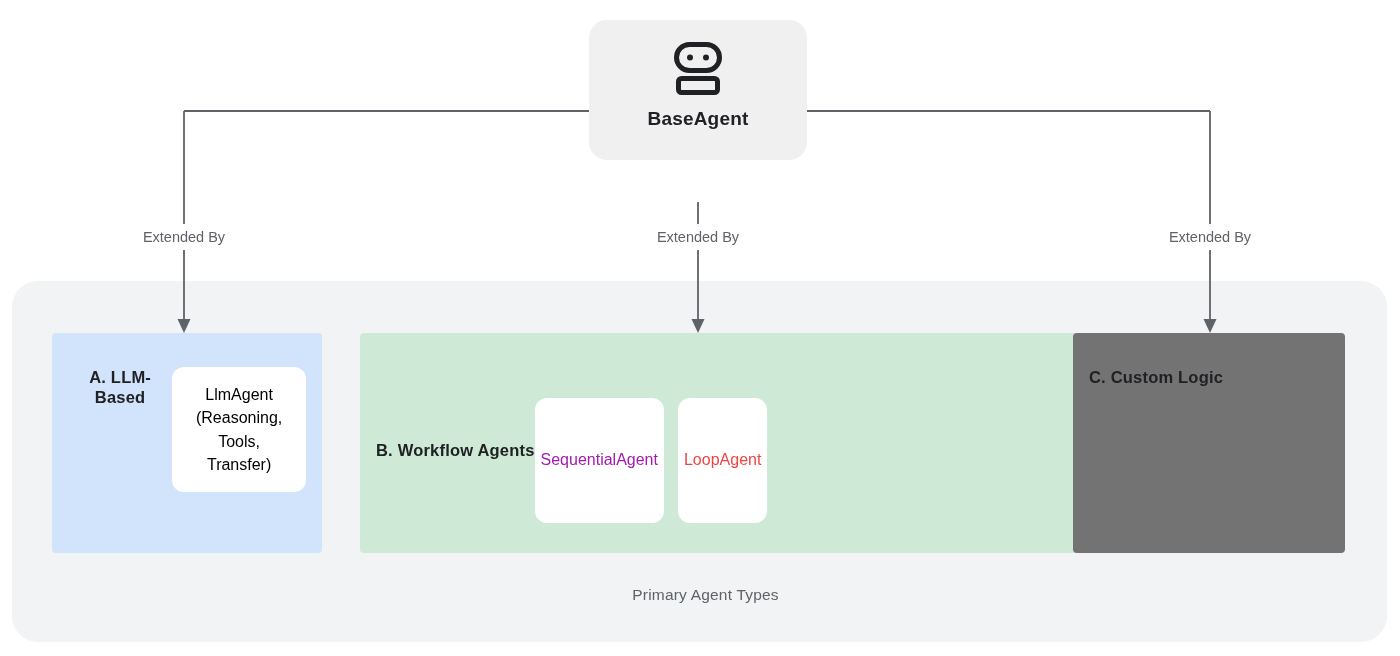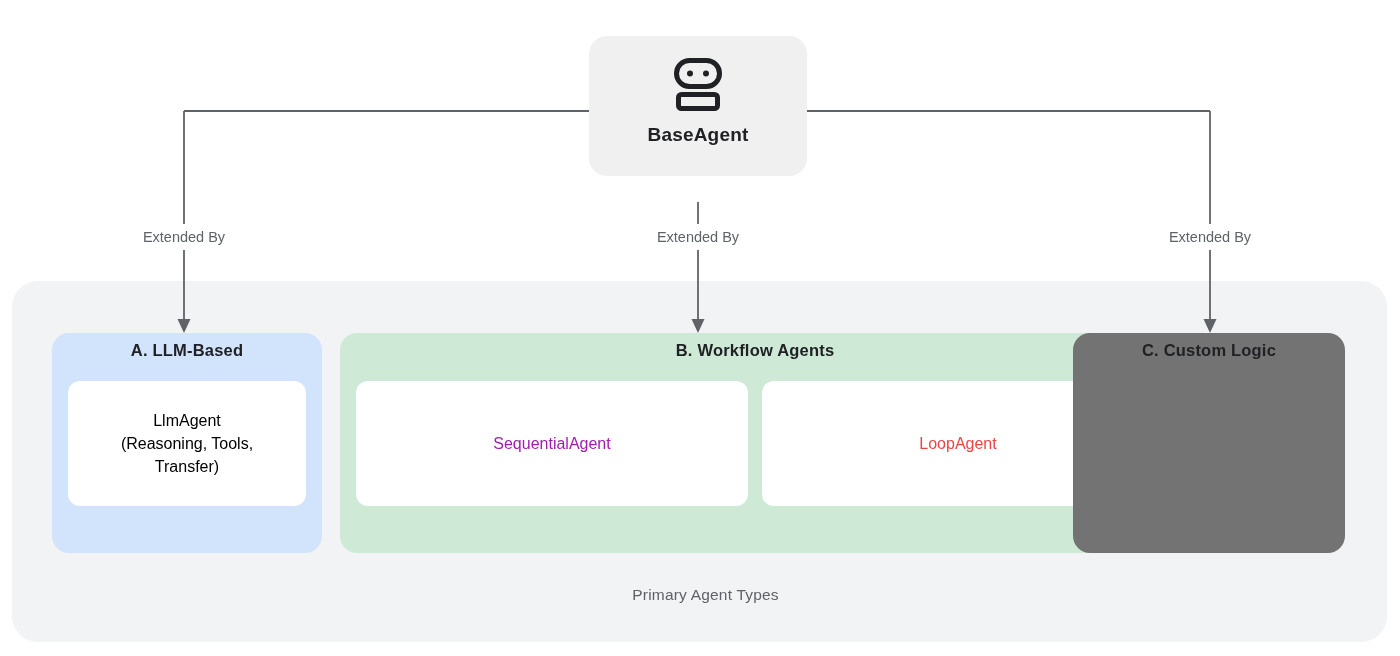--- a/index.html
+++ b/index.html
@@ -7,21 +7,21 @@
   body {
     font-family:"Liberation Sans", sans-serif;
     background:#ffffff;
     position:relative;
     overflow:hidden;
   }
   .canvas { position:absolute; inset:0; width:1400px; height:656px; }
 
   
   .parent-node {
-    position:absolute; left:589px; top:36px; width:218px; height:140px;
+    position:absolute; left:589px; top:20px; width:218px; height:140px;
     background:#f0f0f0; border-radius:18px; z-index:2;
     display:flex; flex-direction:column; align-items:center; justify-content:center;
     gap:13px; padding-bottom:10px;
   }
   .parent-label { font-size:19px; font-weight:700; color:#202124; letter-spacing:.2px; }
   .robot-icon { display:block; }
 
   
   .connectors { position:absolute; inset:0; z-index:3; pointer-events:none; }
 
@@ -40,25 +40,25 @@
     position:absolute; left:12px; top:281px; width:1375px; height:361px;
     background:#f1f3f4; border-radius:26px; z-index:1;
   }
   .caption {
     position:absolute; left:0; right:0; top:305px; text-align:center;
     font-size:15.5px; font-weight:500; color:#5f6368; letter-spacing:.2px;
   }
 
   
   .group {
-    position:absolute; top:52px; height:220px; border-radius:17px;
-    padding:7px 16px 0; display:flex; flex-direction:column;
+    position:absolute; top:52px; height:220px; border-radius:4px;
+    padding:34px 16px 0; display:flex; flex-direction:row;
   }
   .group-llm    { left:40px;   width:270px; }
-  .group-flow   { left:328px;  width:830px; }
+  .group-flow   { left:348px;  width:830px;align-items:center; }
   .group-custom { left:1061px; width:272px; }
   .group-title {
     text-align:center; font-size:16.5px; font-weight:600; color:#202124;
     height:20px; line-height:20px; margin-bottom:21px; letter-spacing:.2px;
   }
   .cards { display:flex; gap:14px; justify-content:center; }
   .card {
     flex:1; background:#ffffff; border-radius:12px; height:125px;
     display:flex; align-items:center; justify-content:center;
     text-align:center; font-size:16px; color:#3c4043; line-height:1.45;

